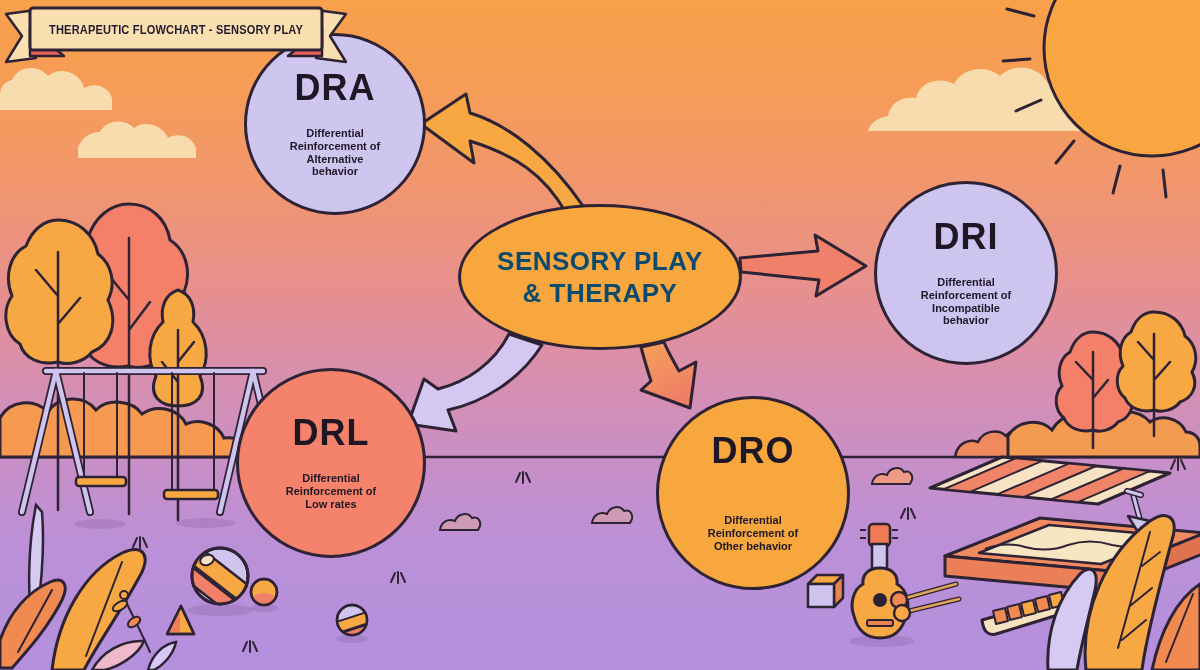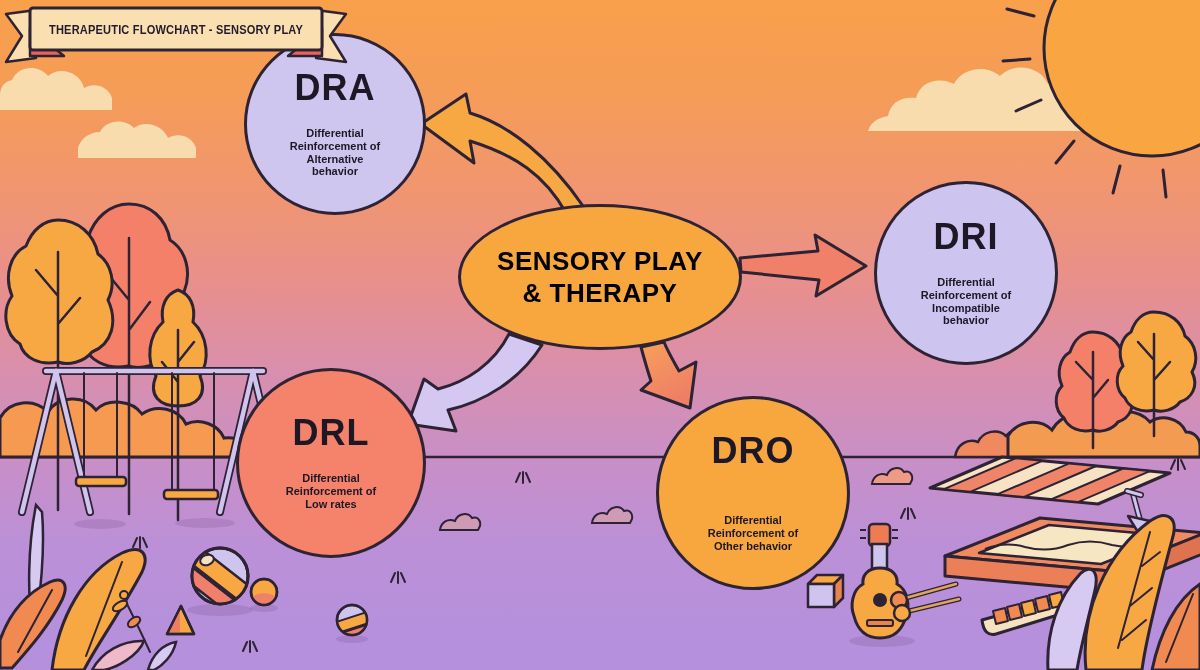--- a/index.html
+++ b/index.html
@@ -18,21 +18,21 @@
   .node .desc{font-size:11px;font-weight:700;line-height:1.18;margin-top:21px;white-space:pre-line;}
   .node-dra{left:244px;top:33px;width:182px;height:182px;background:#cfc6f0;}
   .node-dri{left:874px;top:181px;width:184px;height:184px;background:#cdc4f0;}
   .node-drl{left:236px;top:368px;width:190px;height:190px;background:#f5826a;}
   .node-dro{left:656px;top:396px;width:194px;height:194px;background:#f7a73e;gap:24px;}
   .node-center{
     position:absolute;left:458px;top:204px;width:284px;height:146px;
     background:#f7a73e;border:3px solid #2e2235;border-radius:50%;
     display:flex;align-items:center;justify-content:center;text-align:center;
     font-size:26px;font-weight:800;letter-spacing:.5px;line-height:1.25;
-    color:#000000;white-space:pre-line;z-index:3;box-sizing:border-box;
+    color:#0c4a6e;white-space:pre-line;z-index:3;box-sizing:border-box;
   }
   .banner-svg{left:425px;top:596px;z-index:4;}
 </style>
 </head>
 <body>
 
 <div class="stage">
 
 <svg width="1200" height="670" viewBox="0 0 1200 670">
   <defs>

